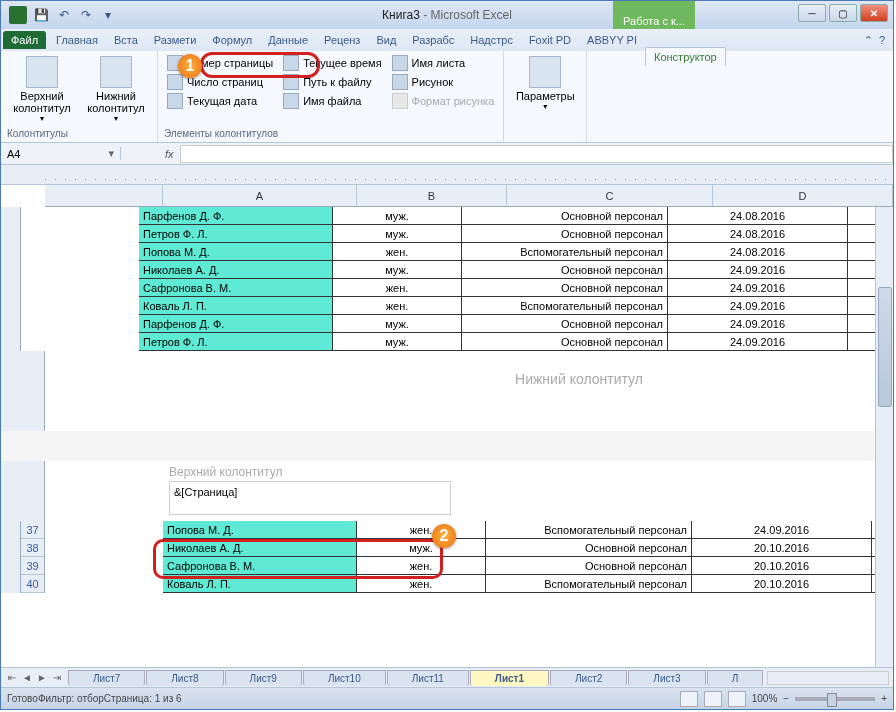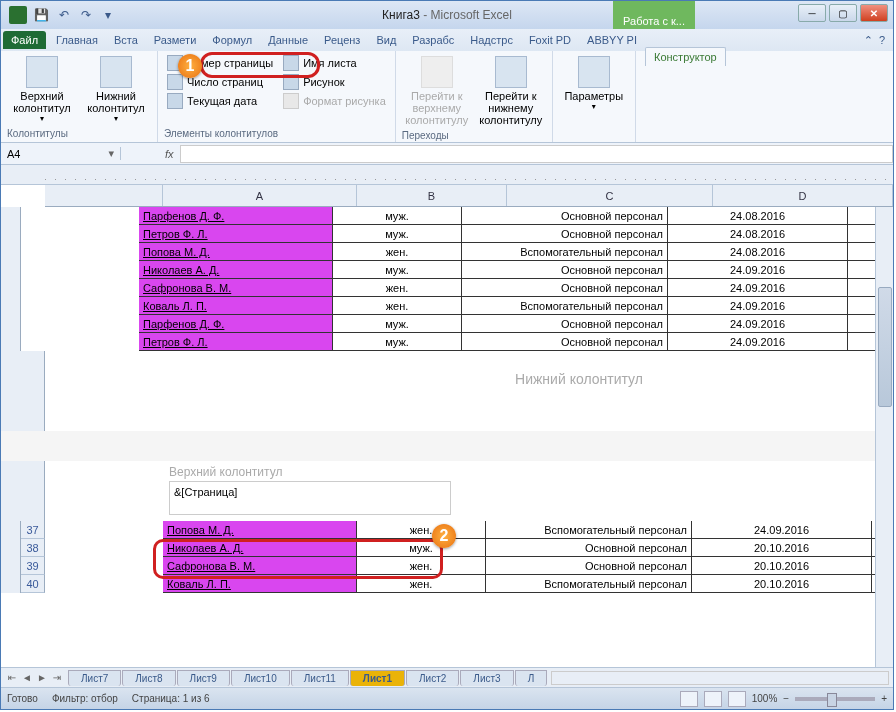--- a/index.html
+++ b/index.html
@@ -49,40 +49,40 @@
 .colhdr.B { width: 150px; }
 .colhdr.C { width: 206px; }
 .colhdr.D { width: 180px; }
 .data-rows { display: flex; }
 .rownums { width: 44px; }
 .rownum { height: 18px; border-bottom: 1px solid #b5c5d8; border-right: 1px solid #9aabbf; text-align: center; font-size: 11px; line-height: 18px; color: #3a5a9a; background: #e8eef6; }
 .rownum-space { width: 44px; background: #e8eef6; border-right: 1px solid #9aabbf; }
 .cells { flex: 1; }
 .row { display: flex; height: 18px; border-bottom: 1px solid #333; }
 .cell { border-right: 1px solid #333; font-size: 11px; line-height: 18px; padding: 0 4px; overflow: hidden; white-space: nowrap; }
-.cell.A { width: 194px; background: #d946ef; text-decoration: underline; }
+.cell.A { width: 194px; background: #5eead4; }
 .cell.B { width: 129px; text-align: center; }
 .cell.C { width: 206px; text-align: right; }
 .cell.D { width: 180px; text-align: center; }
 .page-gap { height: 80px; display: flex; }
 .footer-area { flex: 1; padding: 20px 0 0 120px; color: #aaa; font-size: 14px; text-align: center; }
 .page-break { height: 30px; background: #f5f5f5; }
 .header-section { display: flex; }
 .header-box { flex: 1; padding: 4px 0 0 0; }
 .header-label { color: #aaa; font-size: 12px; padding-left: 6px; }
 .header-input { border: 1px solid #ccc; height: 34px; margin-top: 2px; padding: 4px; font-size: 11px; width: 282px; margin-left: 6px; }
 .vscroll { width: 18px; background: #e8eef6; border-left: 1px solid #b5c5d8; position: relative; }
 .vscroll-thumb { position: absolute; left: 2px; width: 14px; background: linear-gradient(#d0dae8,#b8c8da); border: 1px solid #98aac0; border-radius: 2px; top: 80px; height: 120px; }
 .tab-bar { height: 20px; background: #e8eef6; border-top: 1px solid #b5c5d8; display: flex; align-items: center; font-size: 10px; }
 .tab-nav { display: flex; gap: 1px; padding: 0 4px; }
 .tab-nav span { width: 14px; text-align: center; color: #666; }
-.sheet-tab { padding: 2px 12px; border: 1px solid #aab; border-bottom: none; background: #dae4f0; border-radius: 0 0 3px 3px; color: #3a5a8a; }
-.sheet-tab.active { background: #eab308; font-weight: bold; }
+.sheet-tab { padding: 2px 24px; border: 1px solid #aab; border-bottom: none; background: #dae4f0; border-radius: 0 0 3px 3px; color: #3a5a8a; }
+.sheet-tab.active { background: #fef9c3; font-weight: bold; }
 .hscroll { flex: 1; height: 14px; background: #e8eef6; margin: 0 4px; border: 1px solid #ccc; position: relative; }
-.status-bar { height: 22px; background: linear-gradient(#dae4f0,#c5d4e6); border-top: 1px solid #b5c5d8; display: flex; align-items: center; font-size: 10px; padding: 0 6px; gap: 14px; color: #444; }
+.status-bar { height: 22px; background: linear-gradient(#dae4f0,#c5d4e6); border-top: 1px solid #b5c5d8; display: flex; align-items: center; font-size: 10px; padding: 0 6px; color: #444; }
 .status-right { margin-left: auto; display: flex; align-items: center; gap: 6px; }
 .view-btn { width: 18px; height: 16px; border: 1px solid #aab; background: #eef3fa; }
 .zoom-slider { width: 80px; height: 4px; background: #aab; position: relative; }
 .zoom-slider::after { content: ''; position: absolute; left: 40%; top: -4px; width: 8px; height: 12px; background: #c8d4e4; border: 1px solid #889; }
 </style>
 </head>
 <body>
 
 <div class="window">
 
@@ -154,46 +154,47 @@
               <span>Число страниц</span>
             </div>
           <div class="small-btn">
               <div class="sico"></div>
               <span>Текущая дата</span>
             </div>
         </div>
         <div class="small-btns">
           <div class="small-btn">
               <div class="sico"></div>
+              <span>Текущее время</span>
+            </div>
+          <div class="small-btn">
+              <div class="sico"></div>
+              <span>Путь к файлу</span>
+            </div>
+          <div class="small-btn">
+              <div class="sico"></div>
+              <span>Имя файла</span>
+            </div>
+        </div>
+        <div class="small-btns">
+          <div class="small-btn">
+              <div class="sico"></div>
               <span>Имя листа</span>
             </div>
           <div class="small-btn">
               <div class="sico"></div>
               <span>Рисунок</span>
             </div>
           <div class="small-btn" style="color:#aaa">
               <div class="sico" style="background:#e8e8e8;border-color:#ccc"></div>
               <span>Формат рисунка</span>
             </div>
         </div>
       </div>
       <div class="group-label">Элементы колонтитулов</div>
-    </div>
-    <div class="group">
-      <div class="group-body">
-        <div class="big-btn" style="color:#aaa">
-            <div class="ico" style="background:#eee;border-color:#ddd"></div>
-            <span>Перейти к верхнему колонтитулу</span>
-          </div>
-        <div class="big-btn">
-            <div class="ico"></div>
-            <span>Перейти к нижнему колонтитулу</span>
-          </div>
-      </div>
-      <div class="group-label">Переходы</div>
     </div>
     <div class="group">
       <div class="group-body">
         <div class="big-btn">
             <div class="ico"></div>
             <span>Параметры</span>
             <span style="font-size:8px">▾</span>
           </div>
       </div>
       <div class="group-label"></div>

